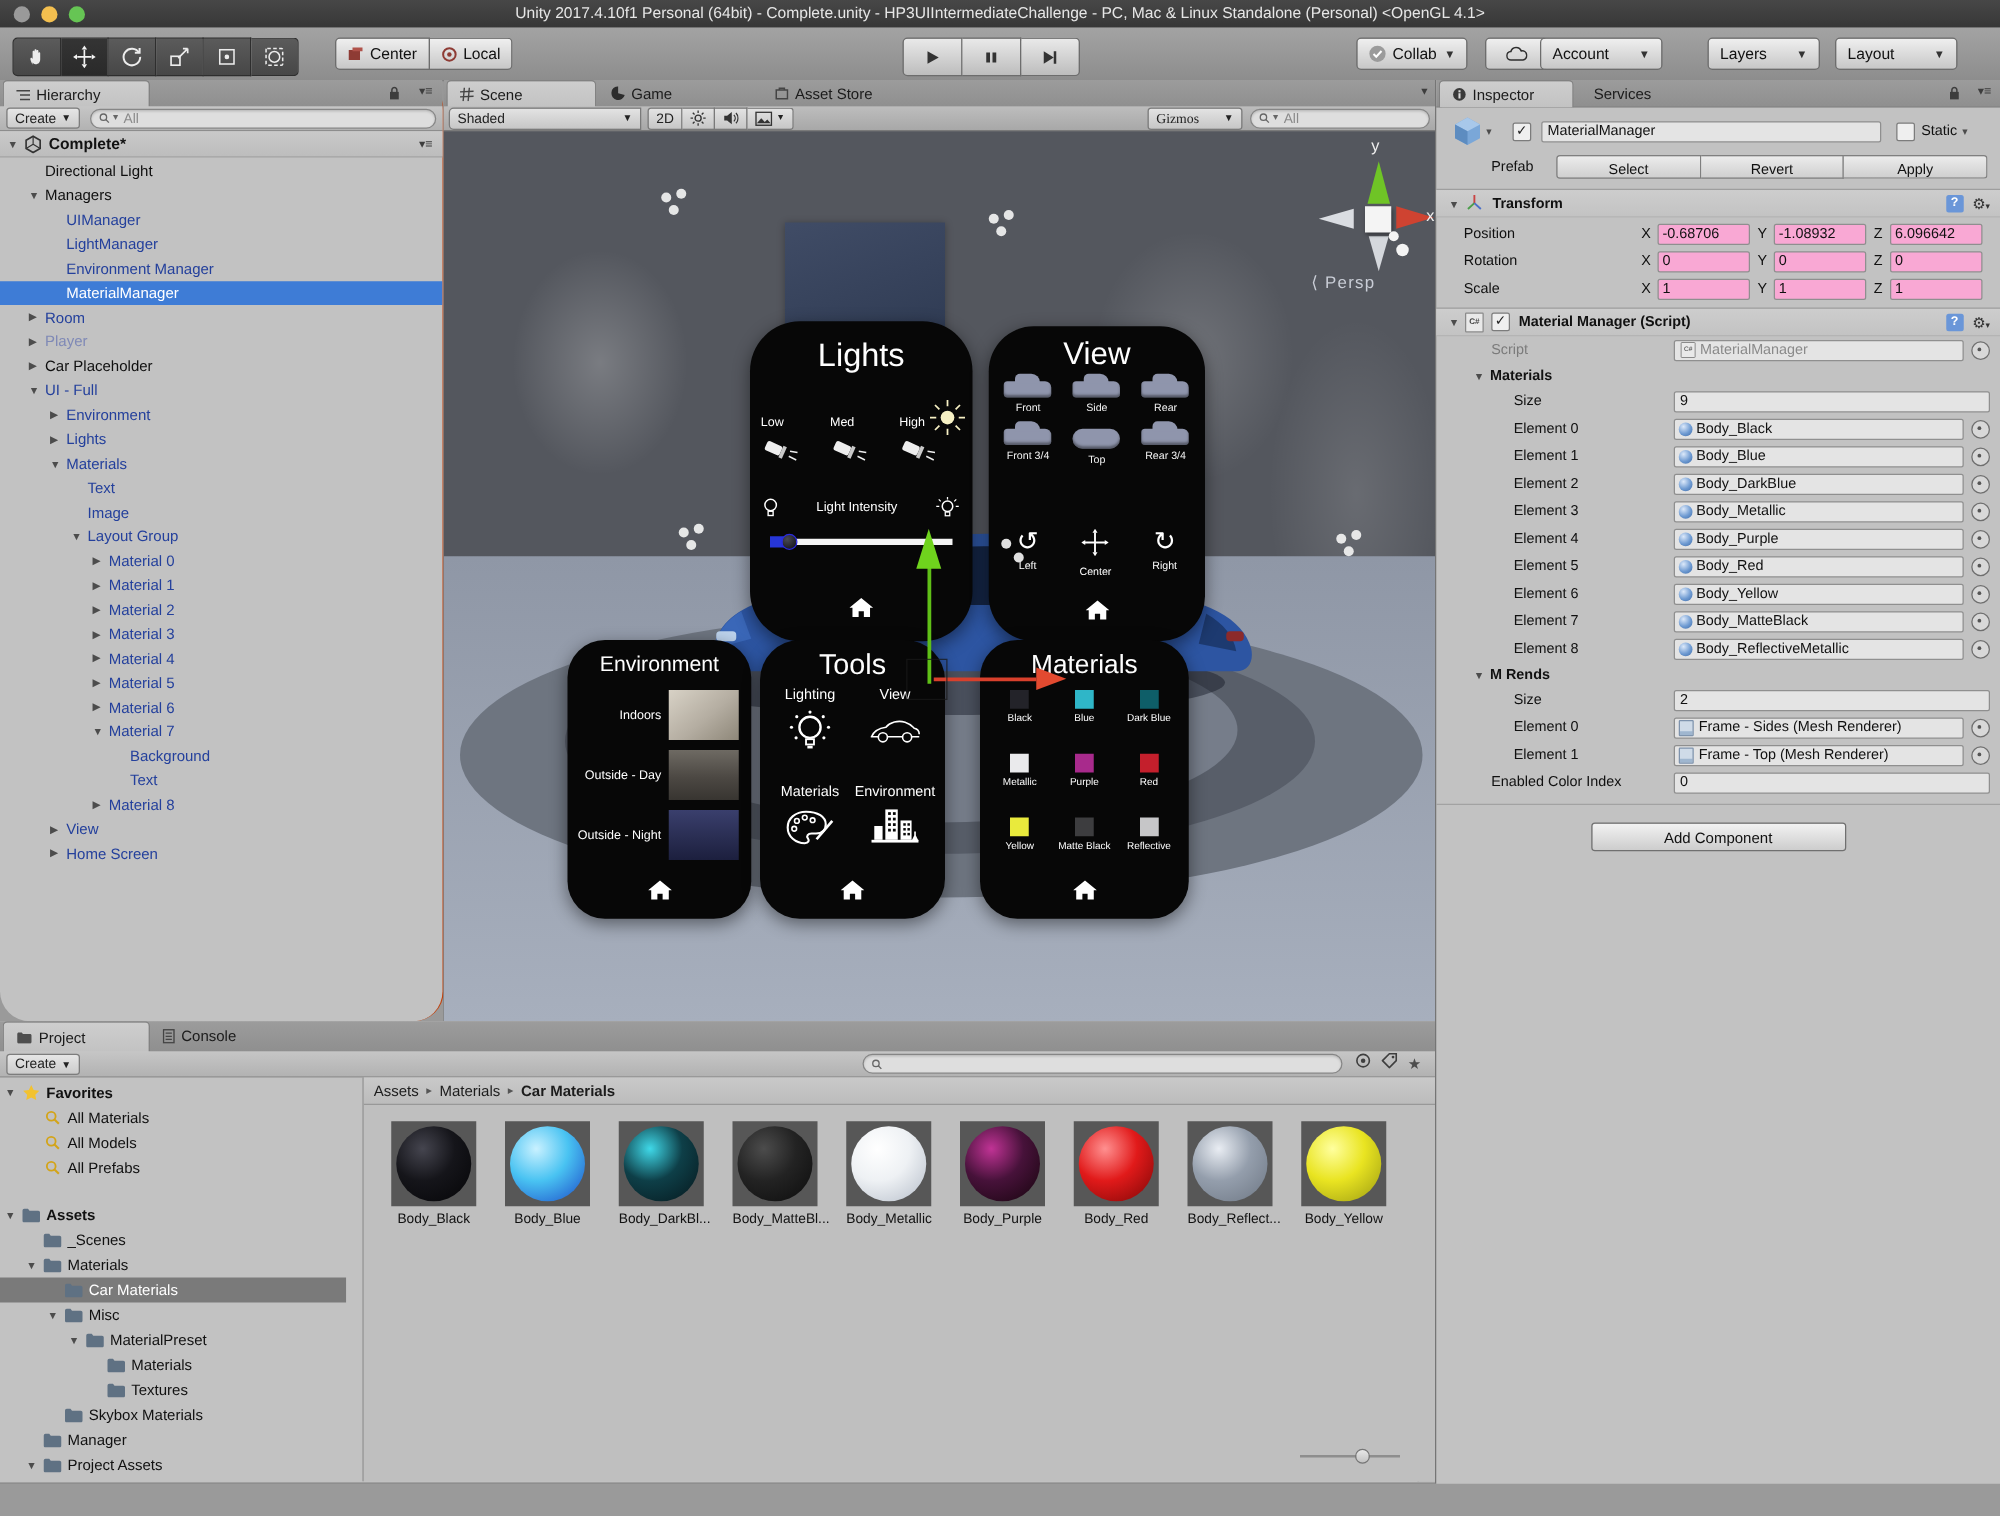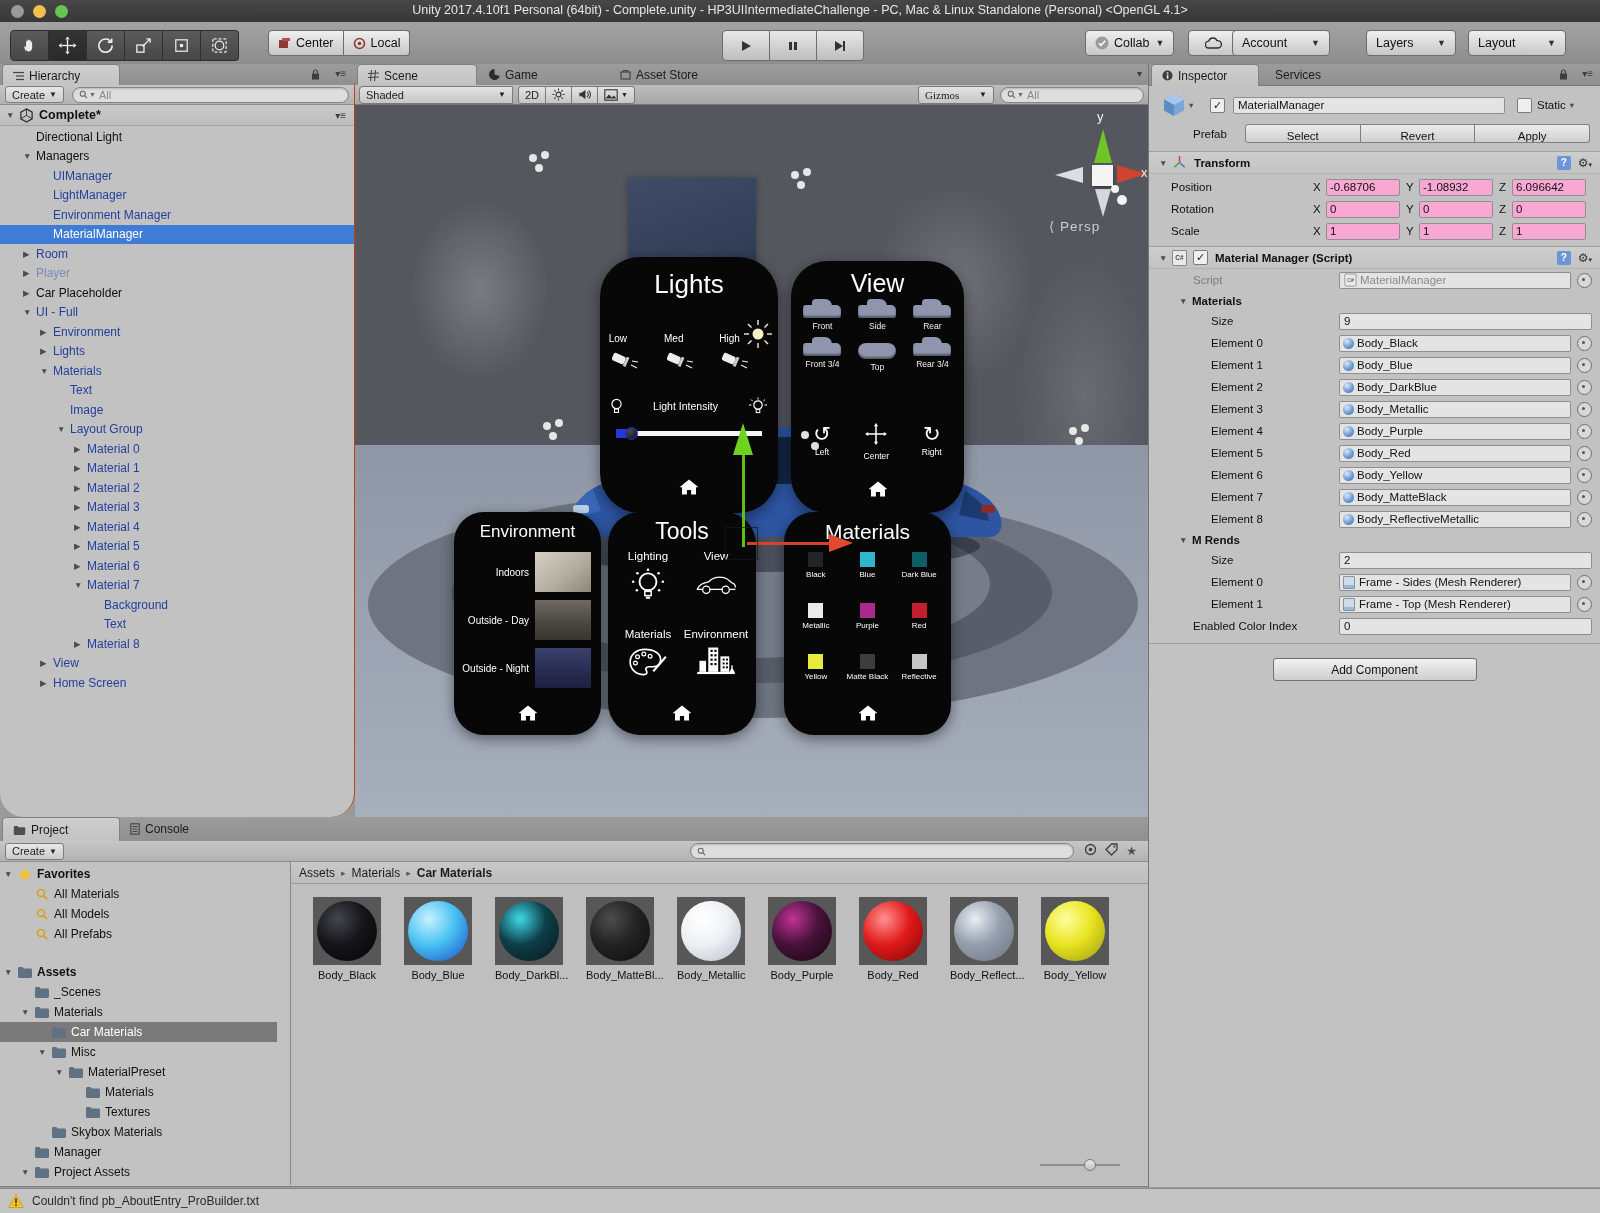--- a/index.html
+++ b/index.html
@@ -1440,22 +1440,14 @@
             <div class="albl">Body_Yellow</div>
           </div>
         </div>
       <div id="zoomslider">
         <div id="zoomtrack"></div>
           <div id="zoomknob"></div>
       </div>
     </div>
   </div>
 
-  <div id="statusbar">
-    <svg width="16" height="14" viewBox="0 0 16 14">
-      <path d="M8 0.5L15.5 13.5H0.5z" fill="#f2c41d" stroke="#b99410" stroke-width="0.6"></path>
-      <rect x="7.2" y="4.2" width="1.6" height="5" fill="#3a3a1f"></rect>
-        <rect x="7.2" y="10.3" width="1.6" height="1.6" fill="#3a3a1f"></rect>
-    </svg>
-    <span class="msg">Couldn't find pb_AboutEntry_ProBuilder.txt</span>
-  </div>
 
 </div>
 
 </body></html>

